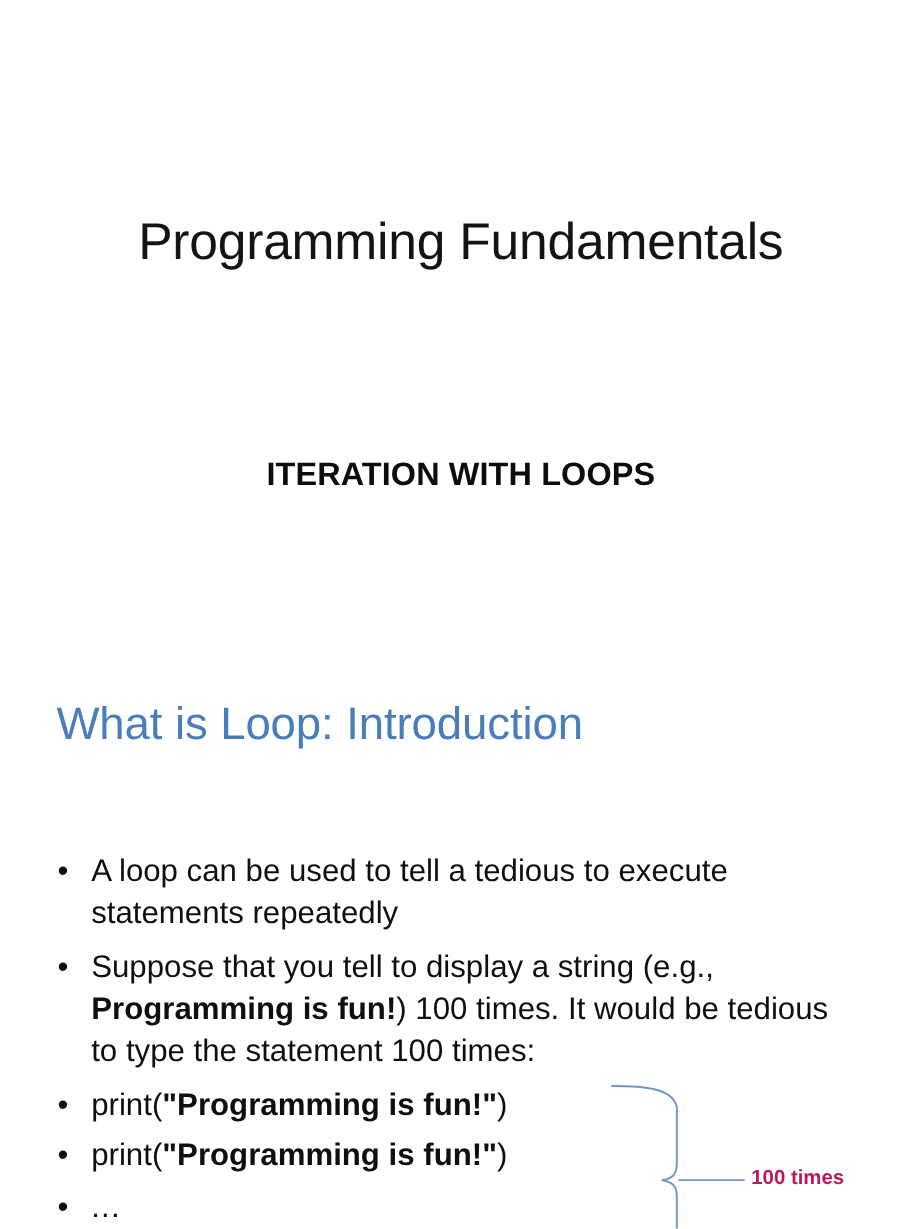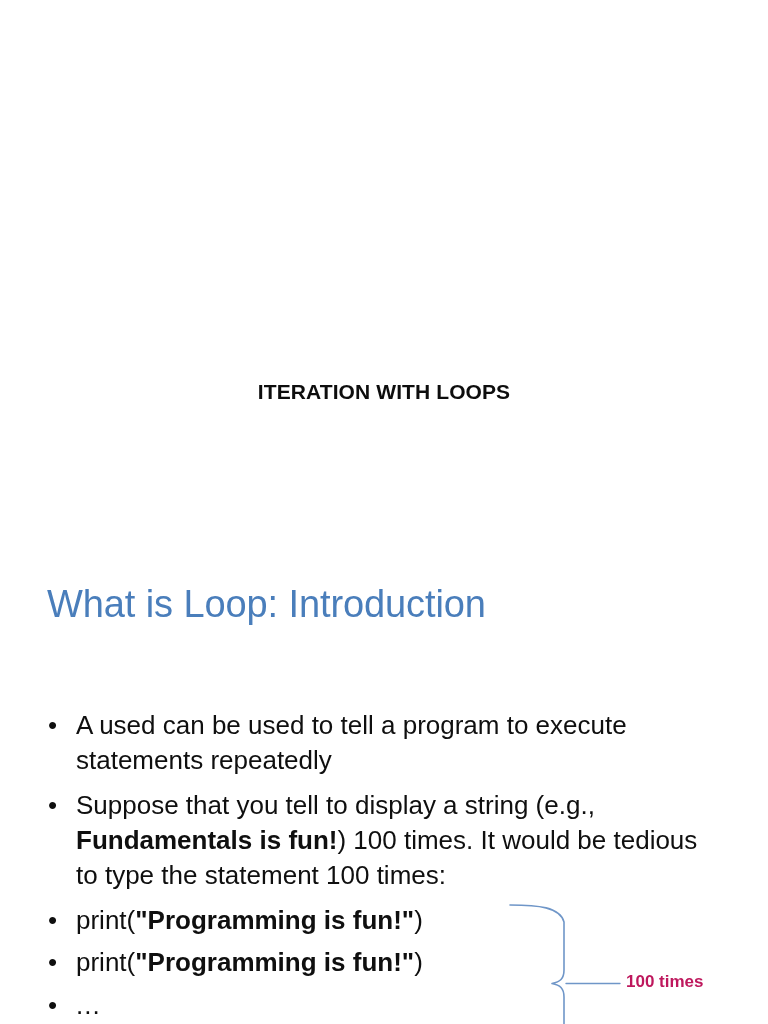--- a/index.html
+++ b/index.html
@@ -41,21 +41,21 @@
   }
 
   .subtitle-block {
     position: absolute;
     left: 0;
     top: 379px;
     width: 768px;
     text-align: center;
   }
   .deck-subtitle {
-    font-size: 21px;
+    font-size: 27px;
     font-weight: 700;
     color: #0d0d0d;
     letter-spacing: 0.1px;
     line-height: 1.2;
     white-space: nowrap;
   }
 
   
   .section-heading {
     position: absolute;
@@ -134,37 +134,40 @@
     color: #be185d;
     white-space: nowrap;
     line-height: 1.2;
   }
 </style>
 </head>
 <body>
 
 <div class="slide">
 
+  <div class="title-block">
+    <div class="deck-title">Programming Fundamentals</div>
+  </div>
 
   <div class="subtitle-block">
     <div class="deck-subtitle">ITERATION WITH LOOPS</div>
   </div>
 
   <div class="section-heading">What is Loop: Introduction</div>
 
   <div class="bullet-list">
 
     <div class="bullet-item">
       <span class="marker">•</span>
-      <span class="bullet-text">A used can be used to tell a program to execute statements repeatedly</span>
+      <span class="bullet-text">A loop can be used to tell a tedious to execute statements repeatedly</span>
     </div>
 
     <div class="bullet-item">
       <span class="marker">•</span>
-      <span class="bullet-text"><span>Suppose that you tell to display a string (e.g., </span><span class="strong">Fundamentals is fun!</span><span>) 100 times. It would be tedious to type the statement 100 times:</span></span>
+      <span class="bullet-text"><span>Suppose that you tell to display a string (e.g., </span><span class="strong">Programming is fun!</span><span>) 100 times. It would be tedious to type the statement 100 times:</span></span>
     </div>
 
     <div class="bullet-item code tight">
       <span class="marker">•</span>
       <span class="bullet-text"><span>print(</span><span class="strong">"Programming is fun!"</span><span>)</span></span>
     </div>
 
     <div class="bullet-item code tight">
       <span class="marker">•</span>
       <span class="bullet-text"><span>print(</span><span class="strong">"Programming is fun!"</span><span>)</span></span>

